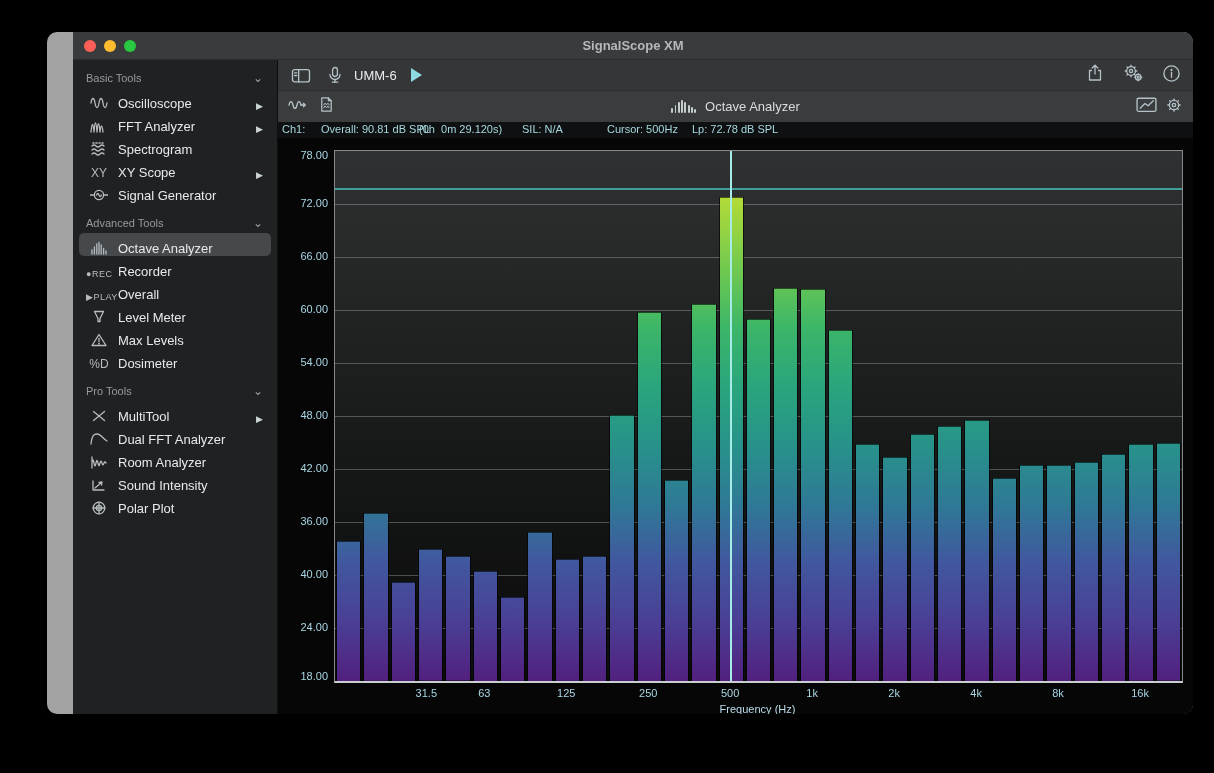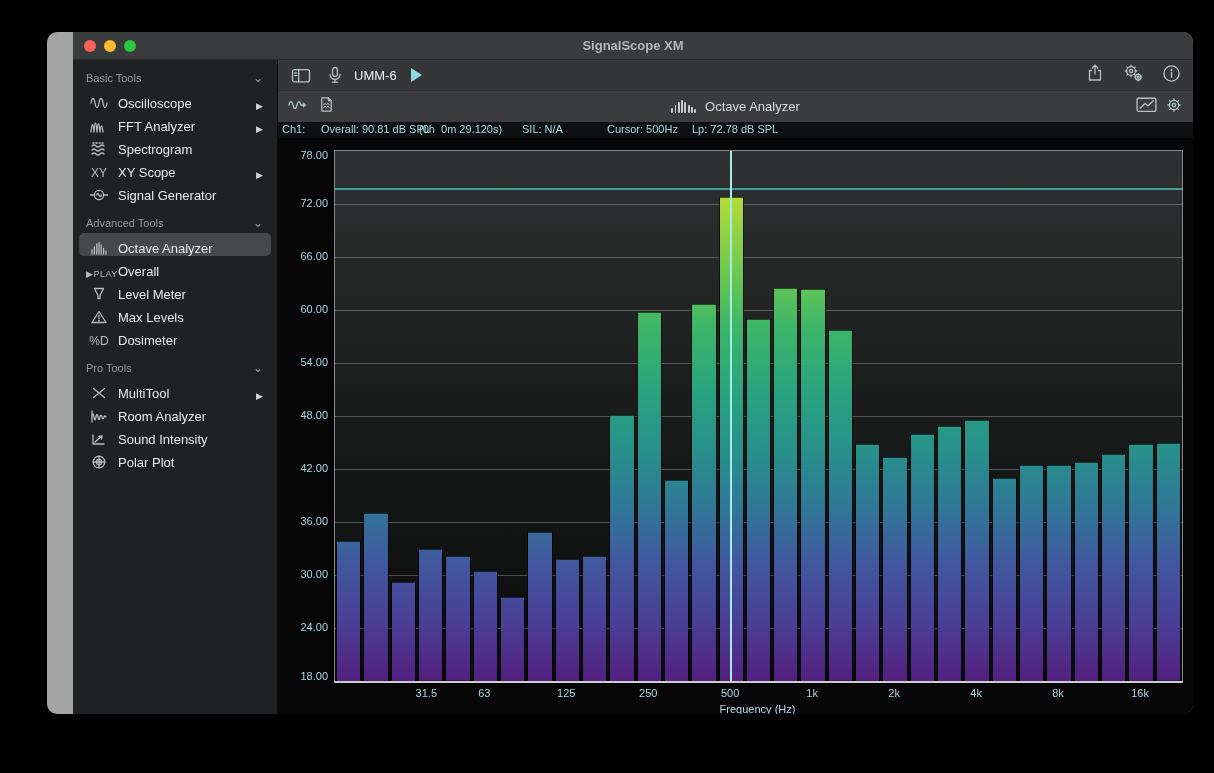--- a/index.html
+++ b/index.html
@@ -141,20 +141,24 @@
 
         <div class="srow selected">
           <span class="sicon">
             <svg width="18" height="16" viewBox="0 0 18 16" stroke-width="1.5">
               <path d="M2 14 V10 M4.4 14 V7 M6.8 14 V4 M9 14 V2.5 M11.2 14 V5 M13.6 14 V8.5 M16 14 V11"></path>
             </svg>
           </span>
           <span class="slabel">Octave Analyzer</span>
         </div>
 
+        <div class="srow">
+          <span class="sglyph">●REC</span>
+          <span class="slabel">Recorder</span>
+        </div>
 
         <div class="srow">
           <span class="sglyph">▶PLAY</span>
           <span class="slabel">Overall</span>
         </div>
 
         <div class="srow">
           <span class="sicon">
             <svg width="18" height="16" viewBox="0 0 18 16">
                 <path d="M4.5 2.5 h9 l-3.5 7 v3 h-2 v-3 z"></path>
@@ -187,20 +191,28 @@
         <div class="srow">
           <span class="sicon">
             <svg width="18" height="16" viewBox="0 0 18 16" stroke-width="2.4">
                 <path d="M3.5 3.5 L14.5 12.5 M14.5 3.5 L3.5 12.5"></path>
               </svg>
           </span>
           <span class="slabel">MultiTool</span>
           <span class="sarrow">▶</span>
         </div>
 
+        <div class="srow">
+          <span class="sicon">
+            <svg width="18" height="16" viewBox="0 0 18 16">
+                <path d="M1 13 C2 4,4 3,7 3 C11 3,13 8,17 10"></path>
+              </svg>
+          </span>
+          <span class="slabel">Dual FFT Analyzer</span>
+        </div>
 
         <div class="srow">
           <span class="sicon">
             <svg width="18" height="16" viewBox="0 0 18 16" stroke-width="1.1">
               <path d="M2 3 V14 M2 9 q1 -6 2 0 q1 6 2 0 q1 -5 2 0 q1 5 2 0 q1 -3.5 2 0 q1 3.5 2 0 q1 -2 2 0"></path>
             </svg>
           </span>
           <span class="slabel">Room Analyzer</span>
         </div>
 
@@ -381,21 +393,21 @@
             </div>
           <div id="ylabels">
               <div class="ylabel" style="left: 50px; top: 17px;">78.00</div>
               <div class="ylabel" style="left: 50px; top: 65px;">72.00</div>
               <div class="ylabel" style="left: 50px; top: 118px;">66.00</div>
               <div class="ylabel" style="left: 50px; top: 171px;">60.00</div>
               <div class="ylabel" style="left: 50px; top: 224px;">54.00</div>
               <div class="ylabel" style="left: 50px; top: 277px;">48.00</div>
               <div class="ylabel" style="left: 50px; top: 330px;">42.00</div>
               <div class="ylabel" style="left: 50px; top: 383px;">36.00</div>
-              <div class="ylabel" style="left: 50px; top: 436px;">30.00</div>
+              <div class="ylabel" style="left: 50px; top: 436px;">40.00</div>
               <div class="ylabel" style="left: 50px; top: 489px;">24.00</div>
               <div class="ylabel" style="left: 50px; top: 538px;">18.00</div>
             </div>
           <div id="xlabels">
               <div class="xlabel" style="left: 124.306px; margin-left: 24px;">31.5</div>
               <div class="xlabel" style="left: 206.274px;">63</div>
               <div class="xlabel" style="left: 288.242px;">125</div>
               <div class="xlabel" style="left: 370.21px;">250</div>
               <div class="xlabel" style="left: 452.177px;">500</div>
               <div class="xlabel" style="left: 534.145px;">1k</div>

